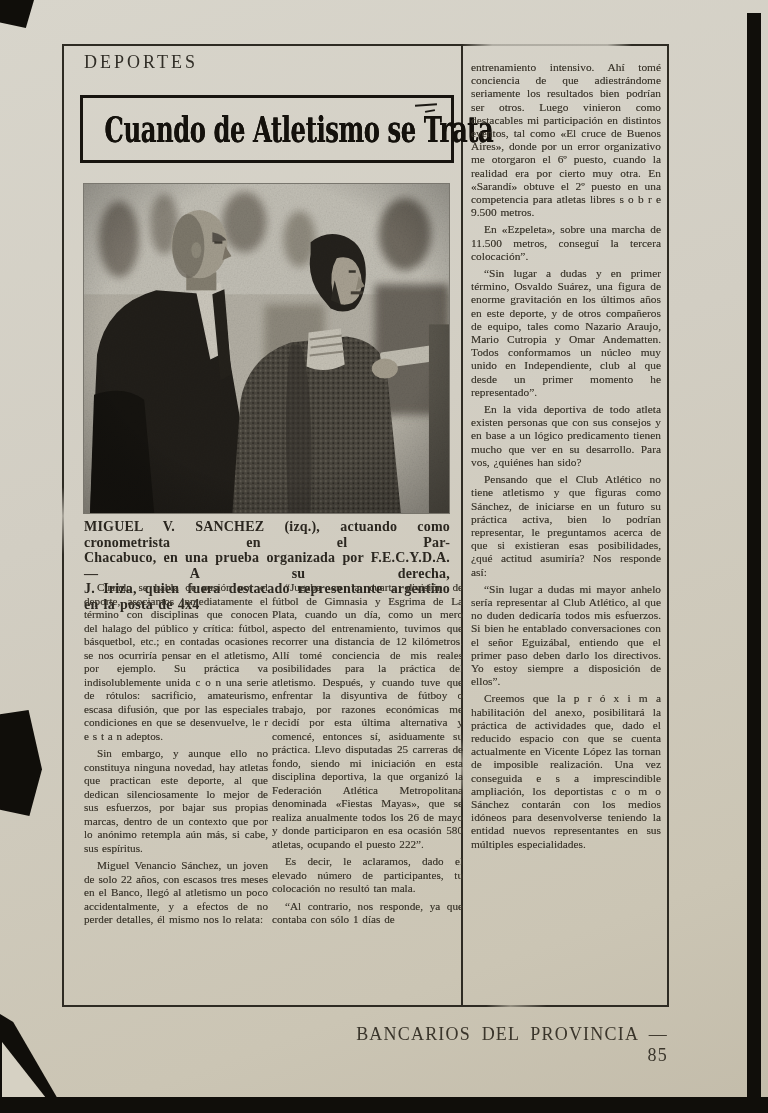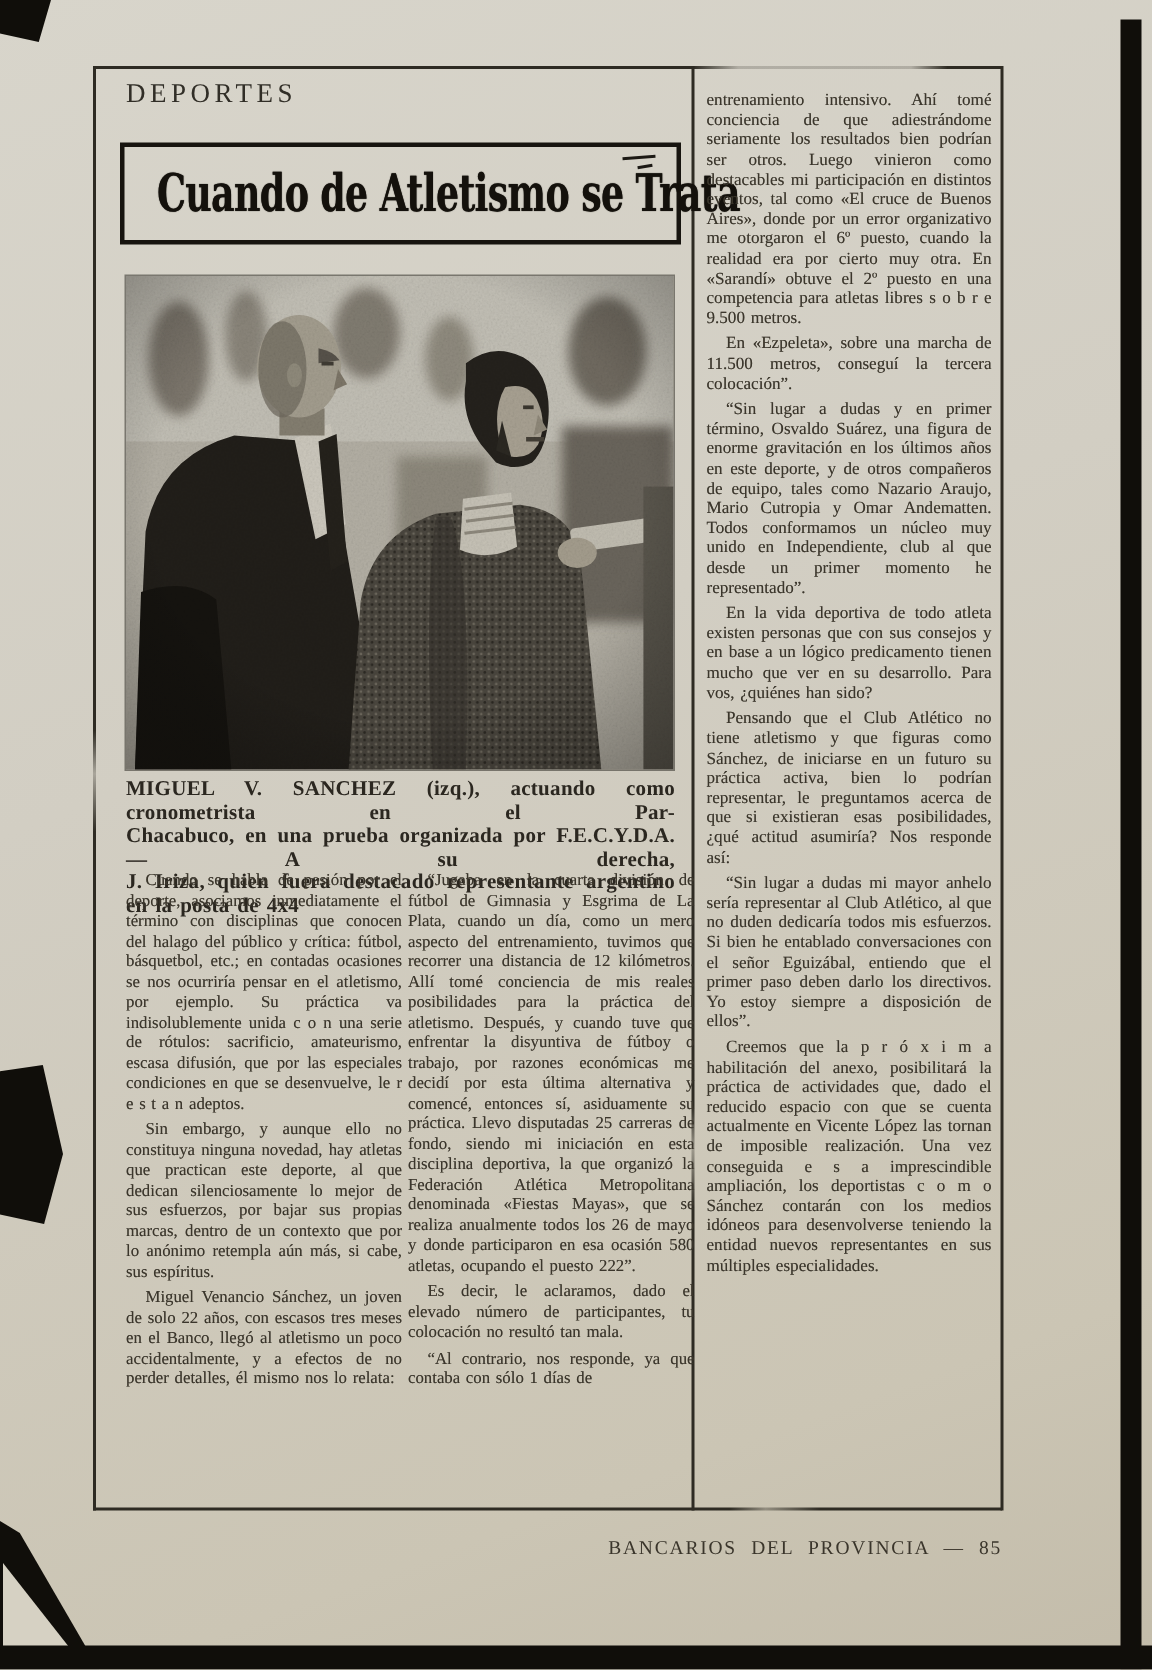--- a/index.html
+++ b/index.html
@@ -47,21 +47,21 @@
   
   .col{position:absolute;font-size:11.2px;line-height:13.5px;color:#3b362c;text-align:justify;
     text-shadow:0 0 .3px rgba(59,54,44,.55);word-spacing:1px;}
   .col p{margin:4px 0 4px 0;text-indent:13px;}
   .col-left{left:84px;top:577px;width:184px;}
   .col-middle{left:272px;top:577px;width:191px;}
   .col-right{left:471px;top:57px;width:190px;font-size:11.4px;line-height:13.2px;}
   .col-right p:first-child{text-indent:0;}
   
   .footer-credit{position:absolute;left:330px;top:1024px;width:338px;text-align:right;
-    font-size:13px;letter-spacing:1.2px;word-spacing:5px;color:#3a352b;}
+    font-size:18px;letter-spacing:1.2px;word-spacing:5px;color:#3a352b;}
 </style>
 </head>
 <body>
 
 <div id="page">
 
   <div class="rule rule-top"></div>
   <div class="rule rule-left"></div>
   <div class="rule rule-right"></div>
   <div class="rule rule-bottom"></div>

